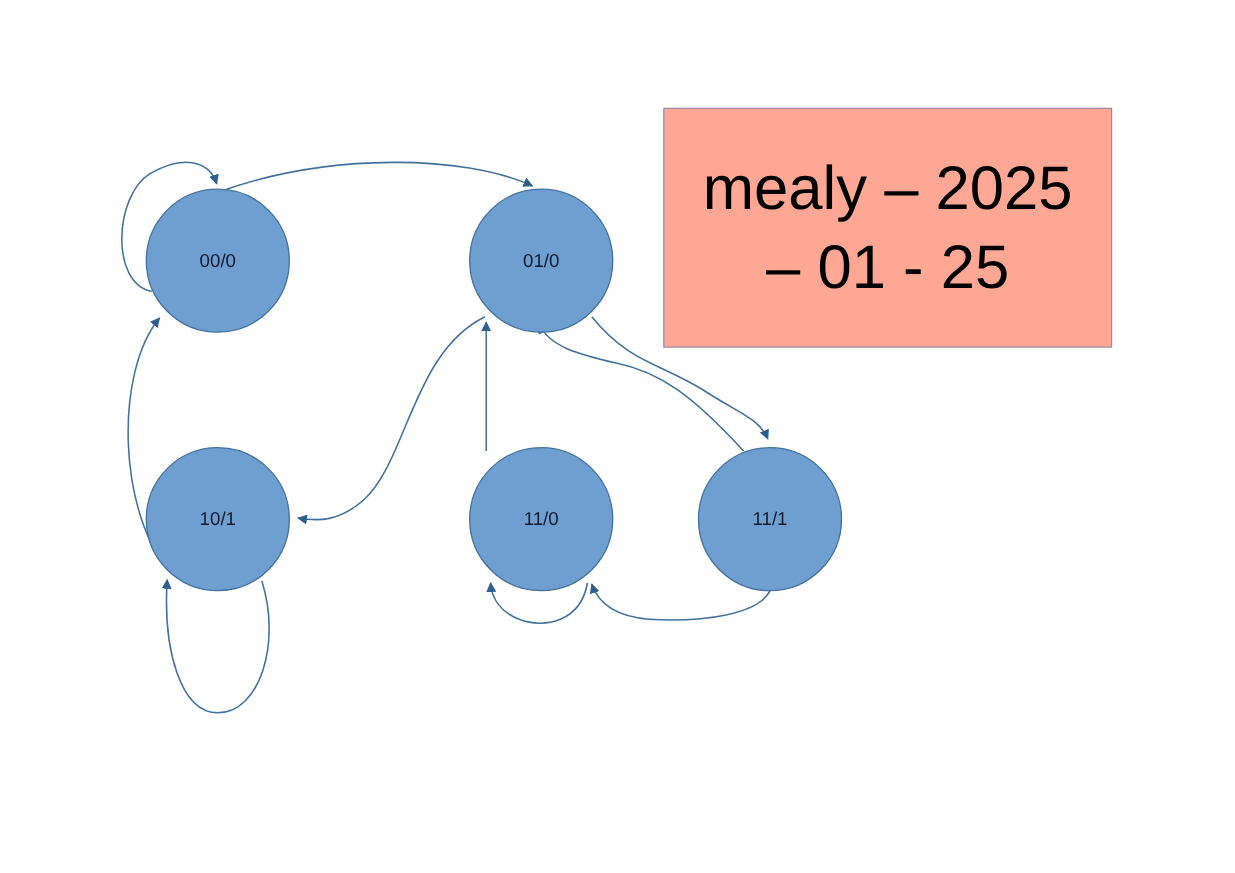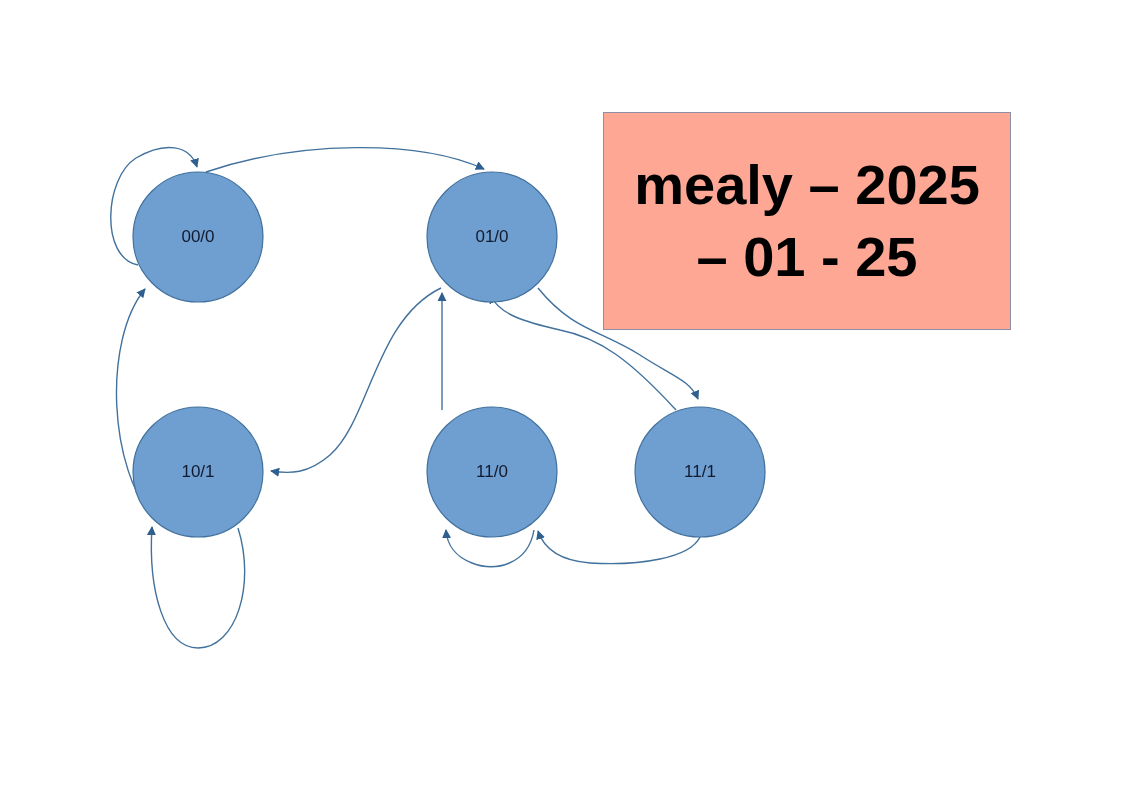--- a/index.html
+++ b/index.html
@@ -42,30 +42,29 @@
   .node-label {
     font-family: "Liberation Sans", sans-serif;
     font-size: 17px;
     fill: #111a2e;
     text-anchor: middle;
     dominant-baseline: middle;
   }
   .title-box {
     position: absolute;
     left: 603px;
-    top: 112px;
+    top: 98px;
     width: 408px;
     height: 218px;
     background: #fda794;
     border: 1.5px solid #8c8fa8;
     box-sizing: border-box;
     display: flex;
     align-items: center;
     justify-content: center;
-    font-weight: bold;
   }
   .title-text {
     font-family: "Liberation Sans", sans-serif;
     font-size: 56px;
     line-height: 1.28;
     color: #000000;
     text-align: center;
     padding: 0 14px;
     width: 100%;
     box-sizing: border-box;

